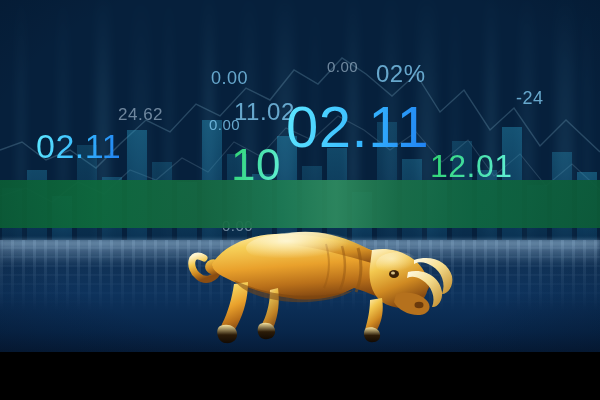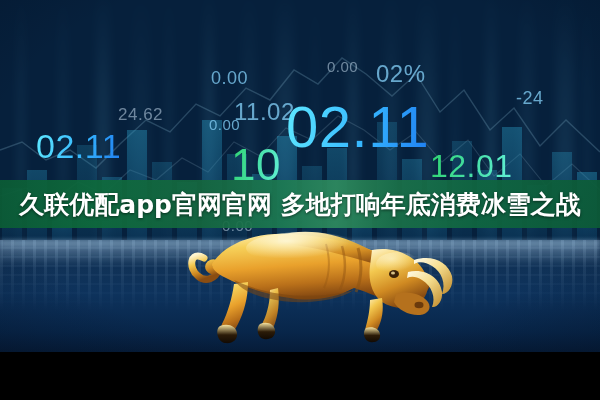--- a/index.html
+++ b/index.html
@@ -246,15 +246,14 @@
              C75,128 74,123 77,116 C82,106 84,94 84,84 Z" fill="url(#gGold2)" opacity=".92"></path>
     <path d="M74,118 C81,115 88,118 89,124 C90,131 84,134 78,133 C71,132 70,121 74,118 Z" fill="url(#gHoof)"></path>
 
     <path d="M48,74 C76,88 124,96 168,84 C150,96 112,100 80,92 C64,88 54,82 48,74 Z" fill="#7a4510" opacity=".55"></path>
 
     <ellipse cx="118" cy="42" rx="58" ry="16" fill="url(#gShine)"></ellipse>
     <ellipse cx="212" cy="58" rx="22" ry="12" fill="url(#gShine)" opacity=".7"></ellipse>
   </svg>
 
   <div class="banner"></div>
-  <div class="banner-title">久联优配app官网官网 多地打响年底消费冰雪之战</div>
 
 </div>
 
 </body></html>

